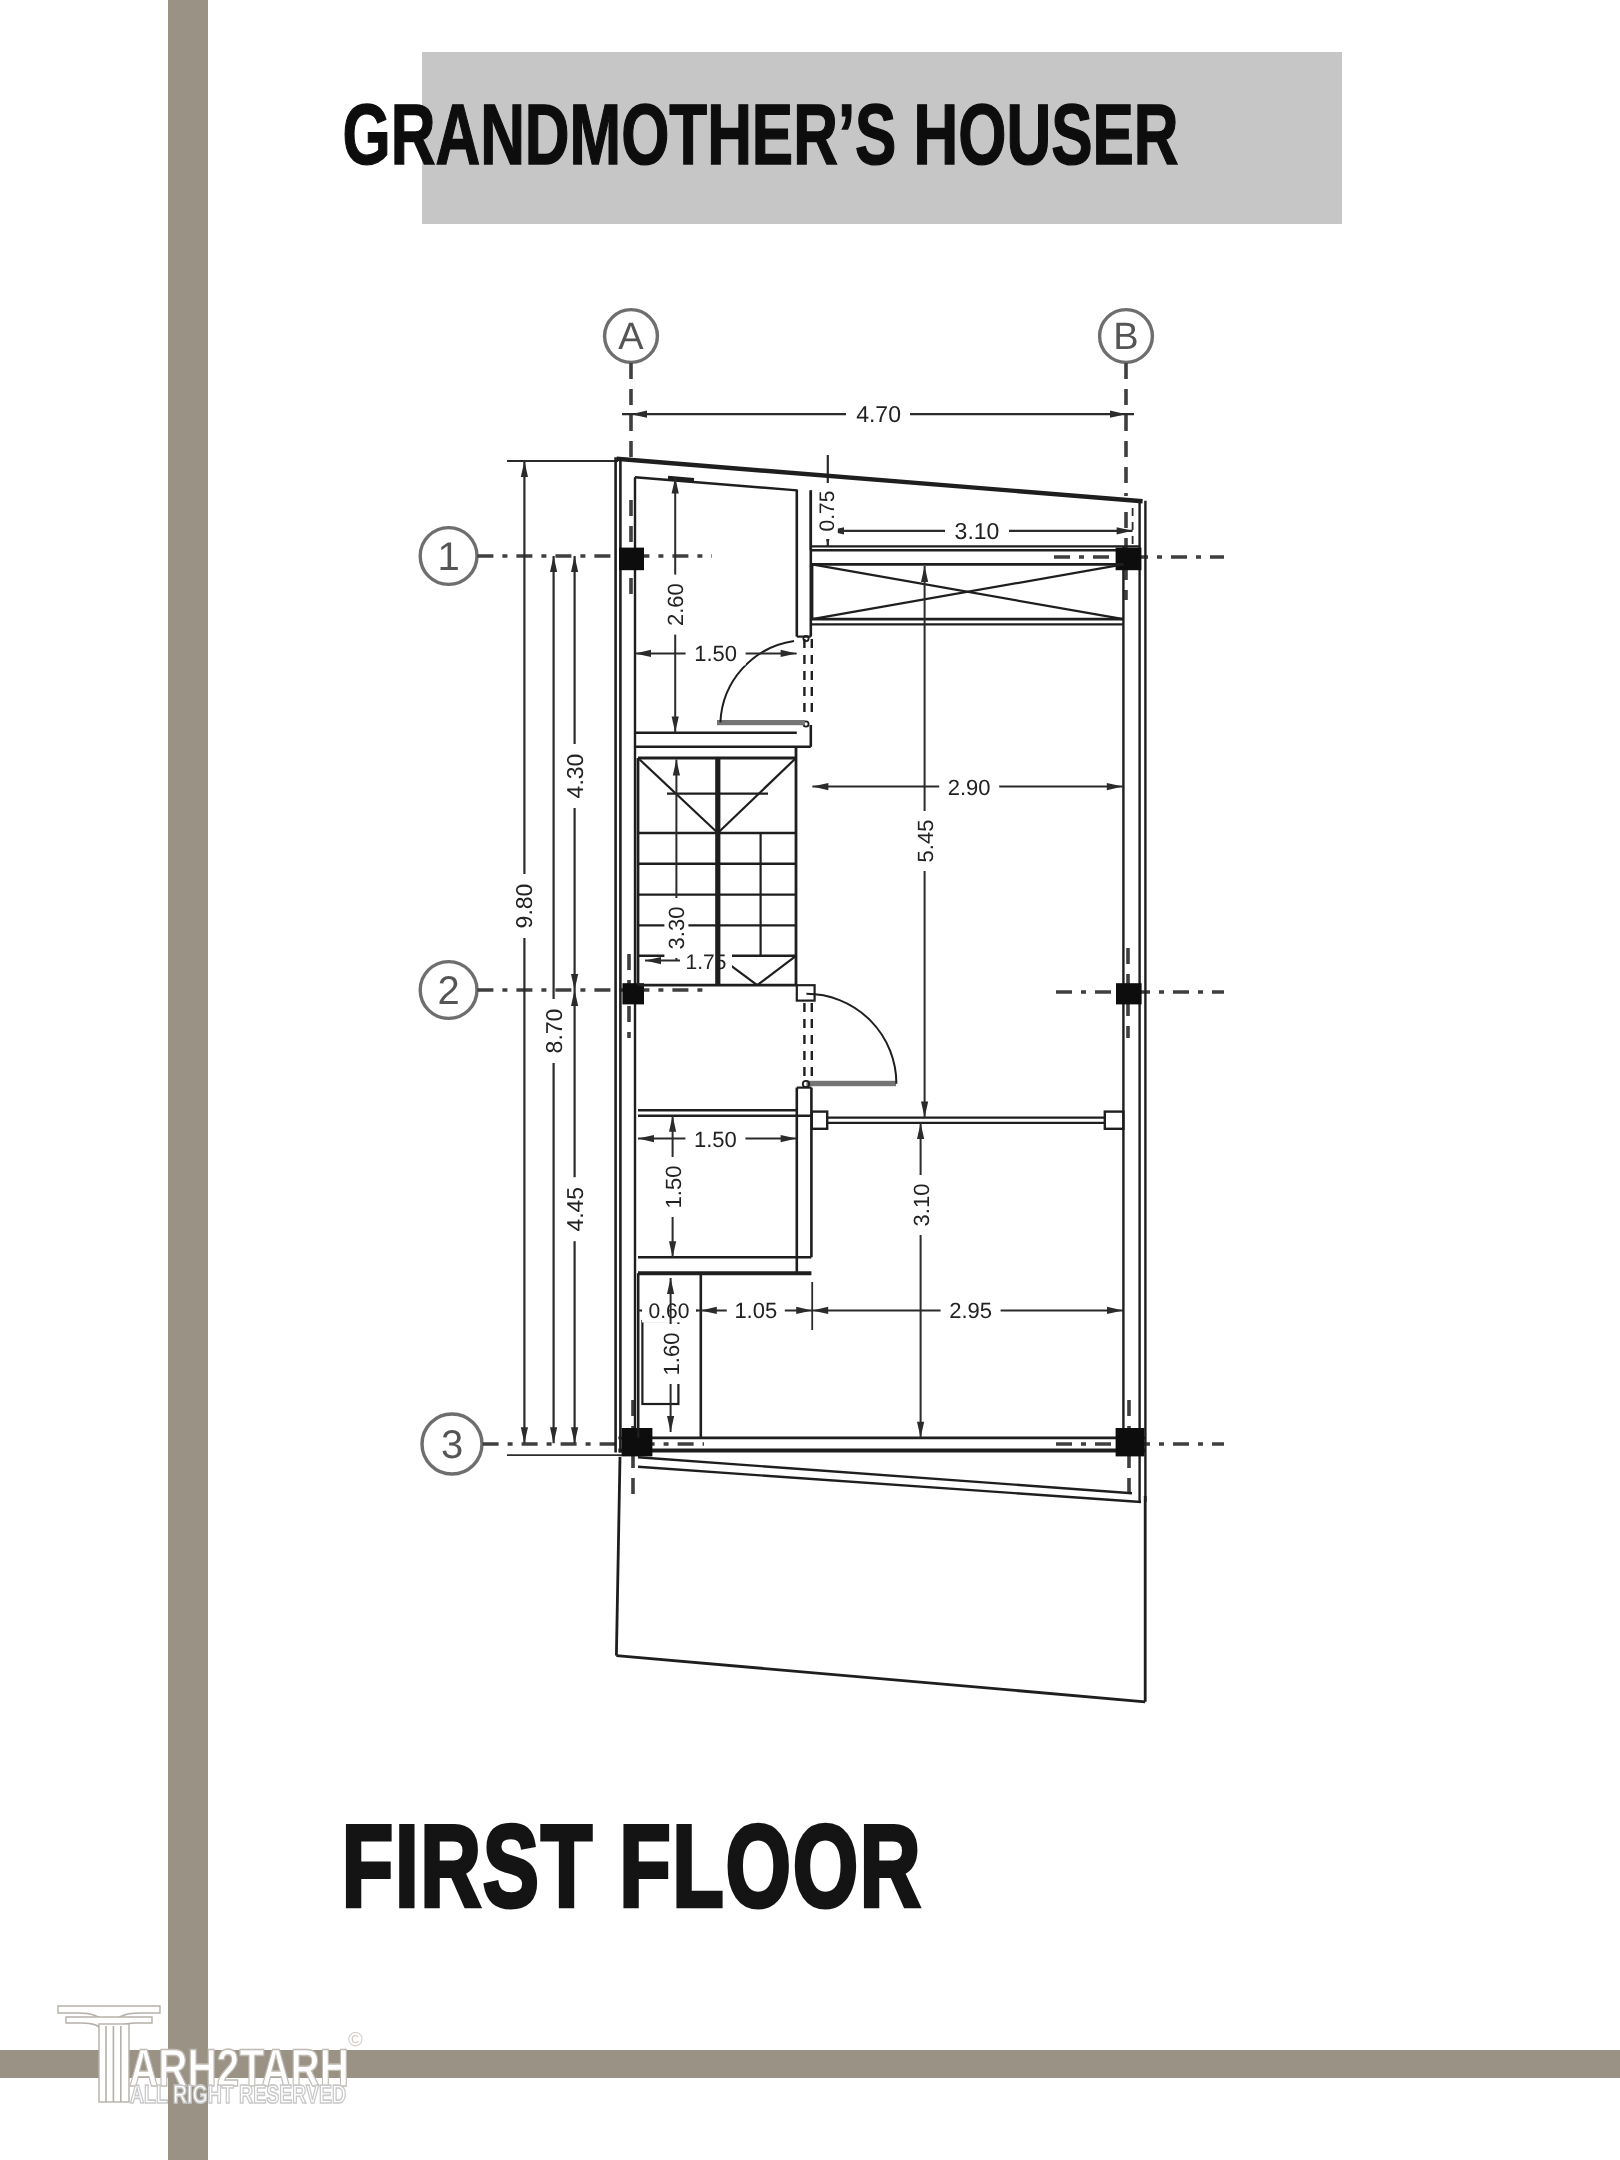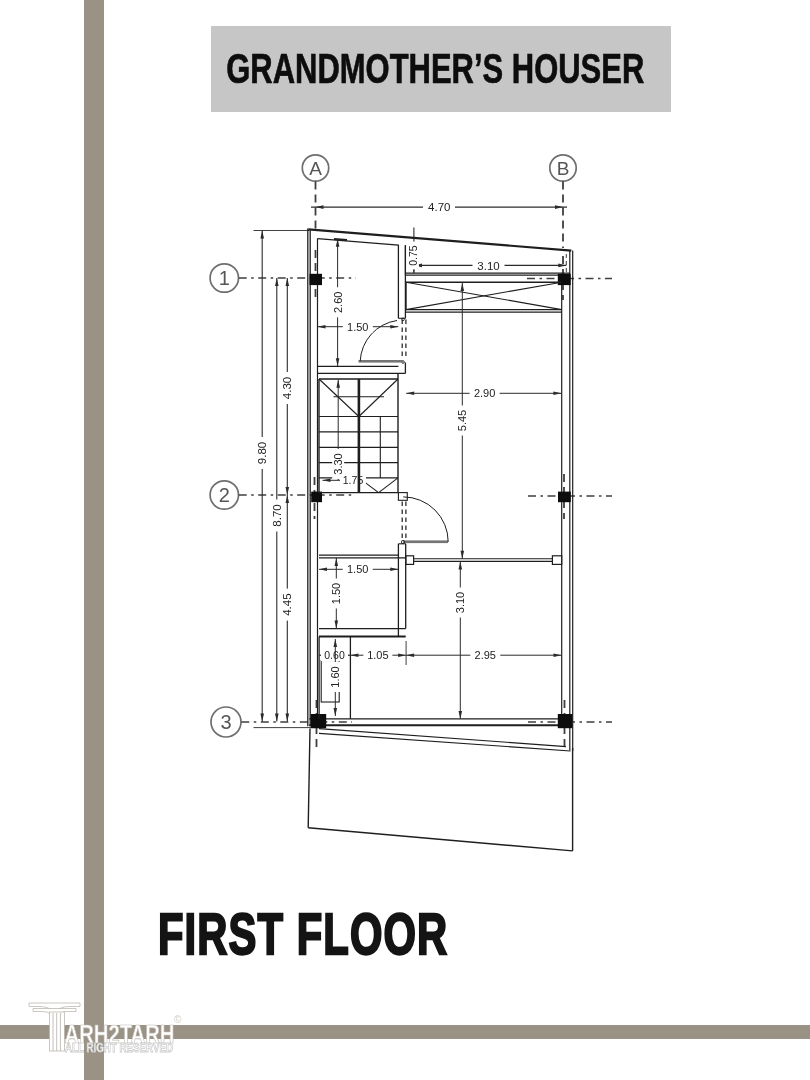--- a/index.html
+++ b/index.html
@@ -8,21 +8,21 @@
 </style>
 </head>
 <body>
 
 <div class="abs" style="left:84px;top:0;width:20px;height:1080px;background:#9a9285"></div>
 
 <div class="abs" style="left:0;top:1025px;width:810px;height:14px;background:#9a9285"></div>
 
 <div class="abs" style="left:211px;top:26px;width:460px;height:86px;background:#c6c6c6"></div>
 
-<div id="title" class="abs" style="left:211px;top:25px;width:460px;height:86px;display:flex;align-items:center;justify-content:center">
+<div id="title" class="abs" style="left:211px;top:25px;width:460px;height:86px;display:flex;align-items:center;justify-content:flex-end">
 <span style="font-weight:bold;font-size:43px;color:#0d0d0d;-webkit-text-stroke:0.7px #0d0d0d;white-space:nowrap;margin-left:-11px;transform:scaleX(0.72)">GRANDMOTHER’S HOUSER</span>
 </div>
 
 <svg class="abs" style="left:0;top:0" width="810" height="1080" viewBox="0 0 810 1080" fill="none" stroke-linecap="butt">
 <g stroke="#2b2b2b" stroke-width="1">
 
 <g>
 <circle cx="315.5" cy="168" r="13.2" stroke="#6e6e6e" stroke-width="1.7"></circle>
 <text x="315.5" y="174.5" font-size="19" fill="#555" stroke="none" text-anchor="middle">A</text>
 </g>
@@ -392,21 +392,21 @@
 <g transform="rotate(-90 460.3 602.5)">
           <rect x="445.3" y="596.5" width="30" height="12" fill="#fff" stroke="none"></rect>
           <text x="460.3" y="606.5" fill="#222" stroke="none" text-anchor="middle">3.10</text>
         </g>
 </g>
 </g>
 
 <line x1="358.9" y1="379" x2="358.9" y2="492.6" stroke="#1e1e1e" stroke-width="2.6"></line>
 </svg>
 
-<div class="abs" style="left:158px;top:900px;width:400px">
+<div class="abs" style="left:171px;top:900px;width:400px">
 <span id="ff" style="display:inline-block;font-weight:bold;font-size:58px;color:#141414;-webkit-text-stroke:2.3px #141414;letter-spacing:1.5px;white-space:nowrap;transform-origin:left top;transform:scaleX(0.72)">FIRST FLOOR</span>
 </div>
 
 <svg class="abs" style="left:0;top:995px" width="220" height="85" viewBox="0 0 220 85">
 
 <g fill="#ffffff" stroke="#b5b0a8" stroke-width="0.7">
 <path d="M 29 8 L 80 8 L 80 11.5 L 70 11.5 Q 60 11.5 57 16 L 52 16 Q 49 11.5 39 11.5 L 29 11.5 Z"></path>
 <path d="M 33 13.5 L 76 13.5 L 76 16.5 L 68 16.5 Q 60 16.5 58 20 L 51 20 Q 49 16.5 41 16.5 L 33 16.5 Z"></path>
 
 <rect x="49.5" y="17" width="15" height="39"></rect>

